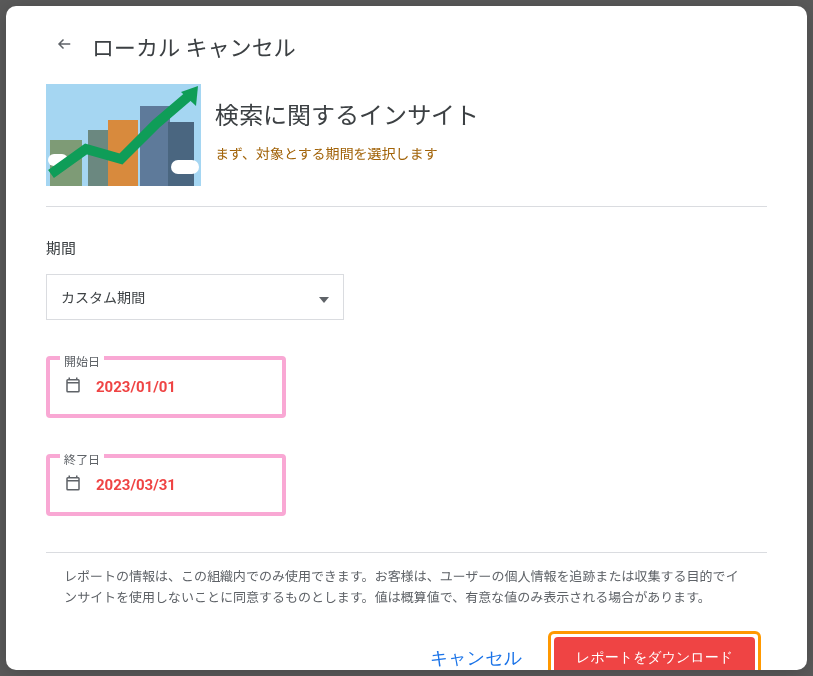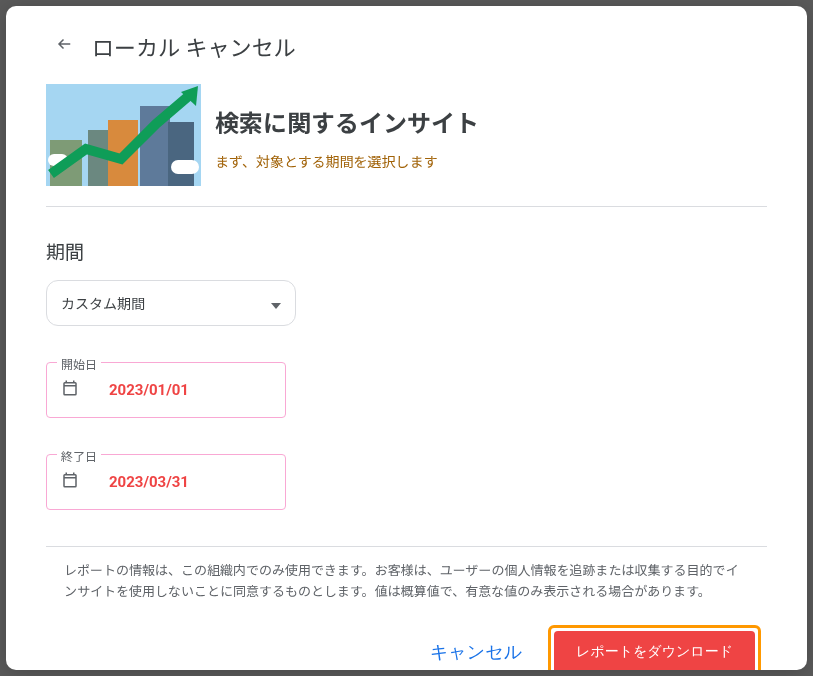--- a/index.html
+++ b/index.html
@@ -47,70 +47,70 @@
     .hero-img {
       width: 155px;
       height: 102px;
       background: #a5d6f2;
       position: relative;
       overflow: hidden;
       flex-shrink: 0;
     }
     .hero-text h2 {
       font-size: 24px;
-      font-weight: 700;
+      font-weight: 400;
       color: #3c4043;
       margin-bottom: 12px;
-      margin-top: 20px;
+      margin-top: 12px;
     }
     .hero-text p {
       font-size: 14px;
       color: #a16207;
     }
     .divider {
       border: none;
       border-top: 1px solid #dadce0;
       margin: 0;
     }
     .form-area {
       padding-top: 30px;
     }
     .field-label {
-      font-size: 19px;
+      font-size: 15px;
       color: #3c4043;
       margin-bottom: 16px;
     }
     .select-wrap {
       position: relative;
-      width: 250px;
+      width: 298px;
       border: 1px solid #dadce0;
-      border-radius: 12px;
+      border-radius: 0;
       padding: 12px 14px;
       display: flex;
       align-items: center;
       justify-content: space-between;
       cursor: pointer;
       margin-bottom: 36px;
     }
     .select-value {
       font-size: 14px;
       color: #3c4043;
     }
     .dropdown-arrow {
       color: #5f6368;
     }
     .date-field {
       position: relative;
       width: 240px;
-      border: 1px solid #f9a8d4;
+      border: 4px solid #f9a8d4;
       border-radius: 4px;
       padding: 16px 14px;
       display: flex;
       align-items: center;
-      gap: 30px;
+      gap: 14px;
       margin-bottom: 36px;
     }
     .date-field-label {
       position: absolute;
       top: -8px;
       left: 10px;
       background: #fff;
       padding: 0 4px;
       font-size: 12px;
       color: #5f6368;

